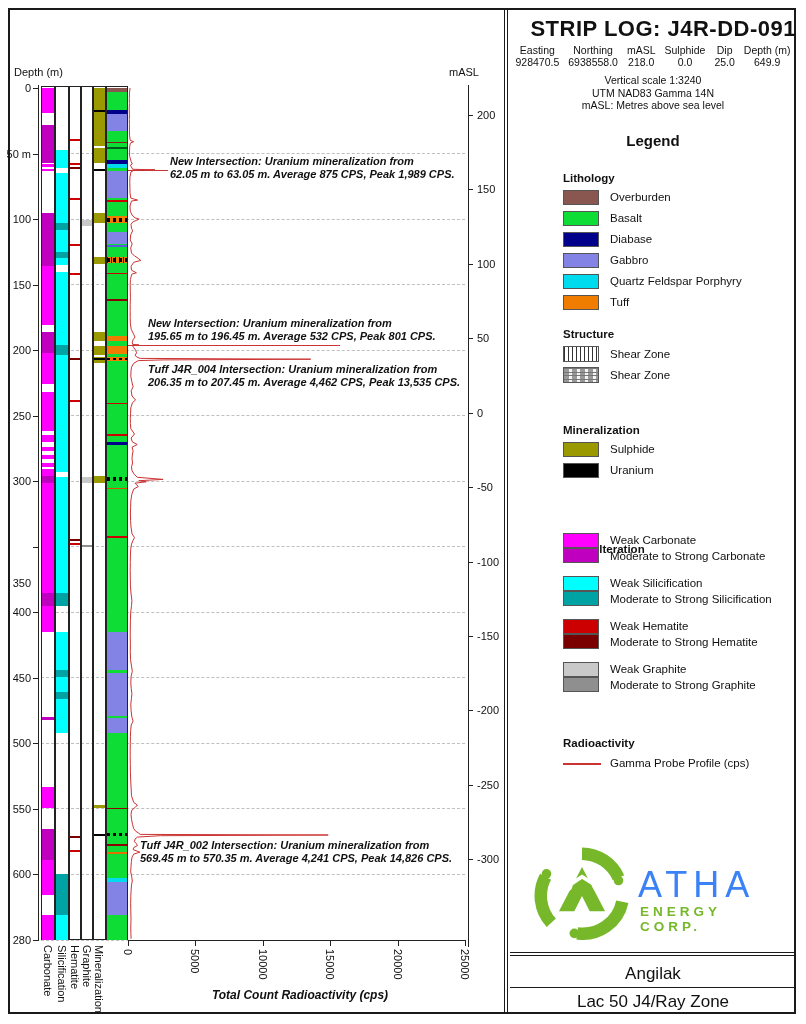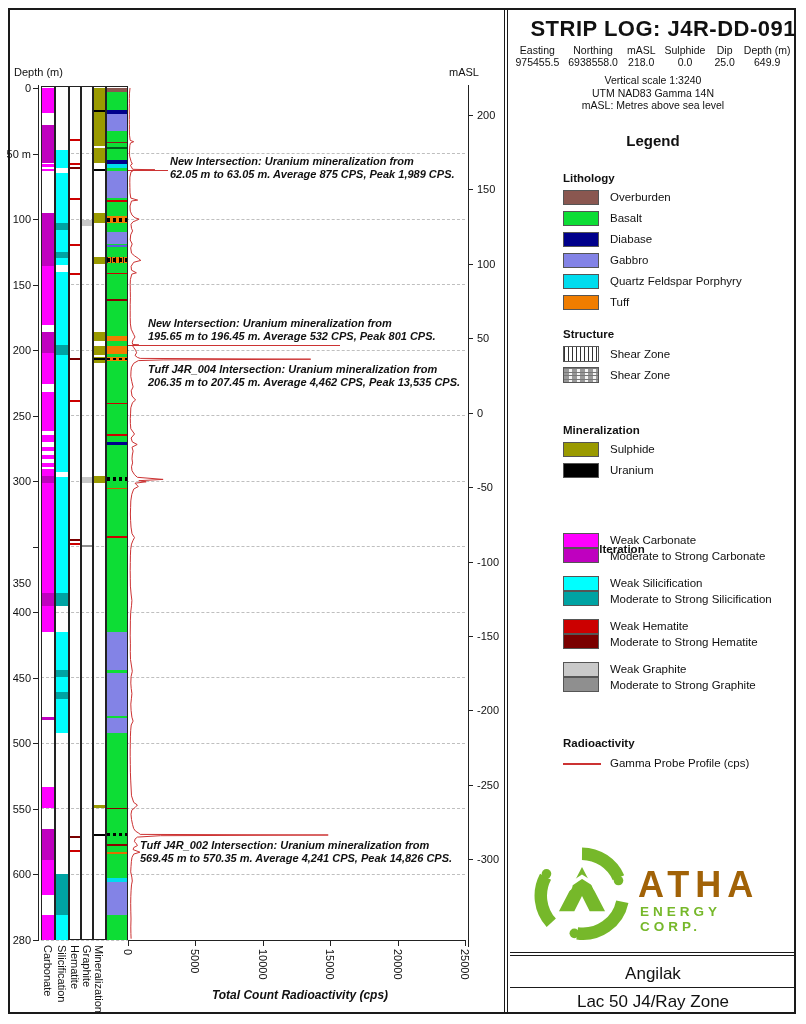--- a/index.html
+++ b/index.html
@@ -23,21 +23,21 @@
   .col-frame{position:absolute;border:1px solid #222;box-sizing:border-box;background:transparent;}
   .u-dots{background-image:
       repeating-linear-gradient(90deg,#000 0 3px,rgba(0,0,0,0) 3px 6px),
       repeating-linear-gradient(90deg,#000 0 3px,rgba(0,0,0,0) 3px 6px);
       background-size:100% 2px,100% 2px;background-position:0 25%,0 75%;background-repeat:no-repeat;}
   .f-hatch{background-image:repeating-linear-gradient(90deg,#222 0 1px,rgba(0,0,0,0) 1px 4px);}
   .pat-fault{background-image:repeating-linear-gradient(90deg,#333 0 1px,rgba(0,0,0,0) 1px 4px);background-color:#fff;}
   .pat-shear{background-image:repeating-linear-gradient(0deg,rgba(0,0,0,0) 0 2.5px,#777 2.5px 3.5px),
              repeating-linear-gradient(90deg,#999 0 5px,rgba(0,0,0,0) 5px 8px);background-color:#f4f4f4;}
   .footer-line{font-size:17px;text-align:center;}
-  .logo-atha{font-size:36px;font-weight:bold;letter-spacing:6px;color:#a16207;}
+  .logo-atha{font-size:36px;font-weight:normal;letter-spacing:6px;color:#3b82f6;}
   .logo-sub{font-size:13.5px;letter-spacing:4px;color:#76b82a;font-weight:bold;}
 </style>
 </head>
 <body>
 
 <div class="page">
   <div class="frame"></div>
 
   <div class="abs" style="left:0;top:0;width:506px;height:1024px;">
     <div class="abs" style="left:14px;top:66px;font-size:11px;">Depth (m)</div>
@@ -278,21 +278,21 @@
     <div class="abs axis-title" style="left:160px;top:988px;width:280px;text-align:center;">Total Count Radioactivity (cps)</div>
   </div>
 
   <div class="abs" style="left:504px;top:8px;width:4px;height:1006px;border-left:1.5px solid #1a1a1a;border-right:1.5px solid #1a1a1a;box-sizing:border-box;"></div>
 
   <div class="abs" style="left:510px;top:8px;width:286px;height:1006px;">
     <div class="abs hdr-title" style="left:0;top:8px;width:286px;text-align:right;">STRIP LOG: J4R-DD-091</div>
     <div id="hdr-fields" class="abs" style="left:0;top:36px;width:286px;display:flex;justify-content:center;gap:9px;text-align:center;">
         <div>
           <div class="fld-h">Easting</div>
-          <div class="fld-v">975455.5</div>
+          <div class="fld-v">928470.5</div>
         </div>
         <div>
           <div class="fld-h">Northing</div>
           <div class="fld-v">6938558.0</div>
         </div>
         <div>
           <div class="fld-h">mASL</div>
           <div class="fld-v">218.0</div>
         </div>
         <div>

